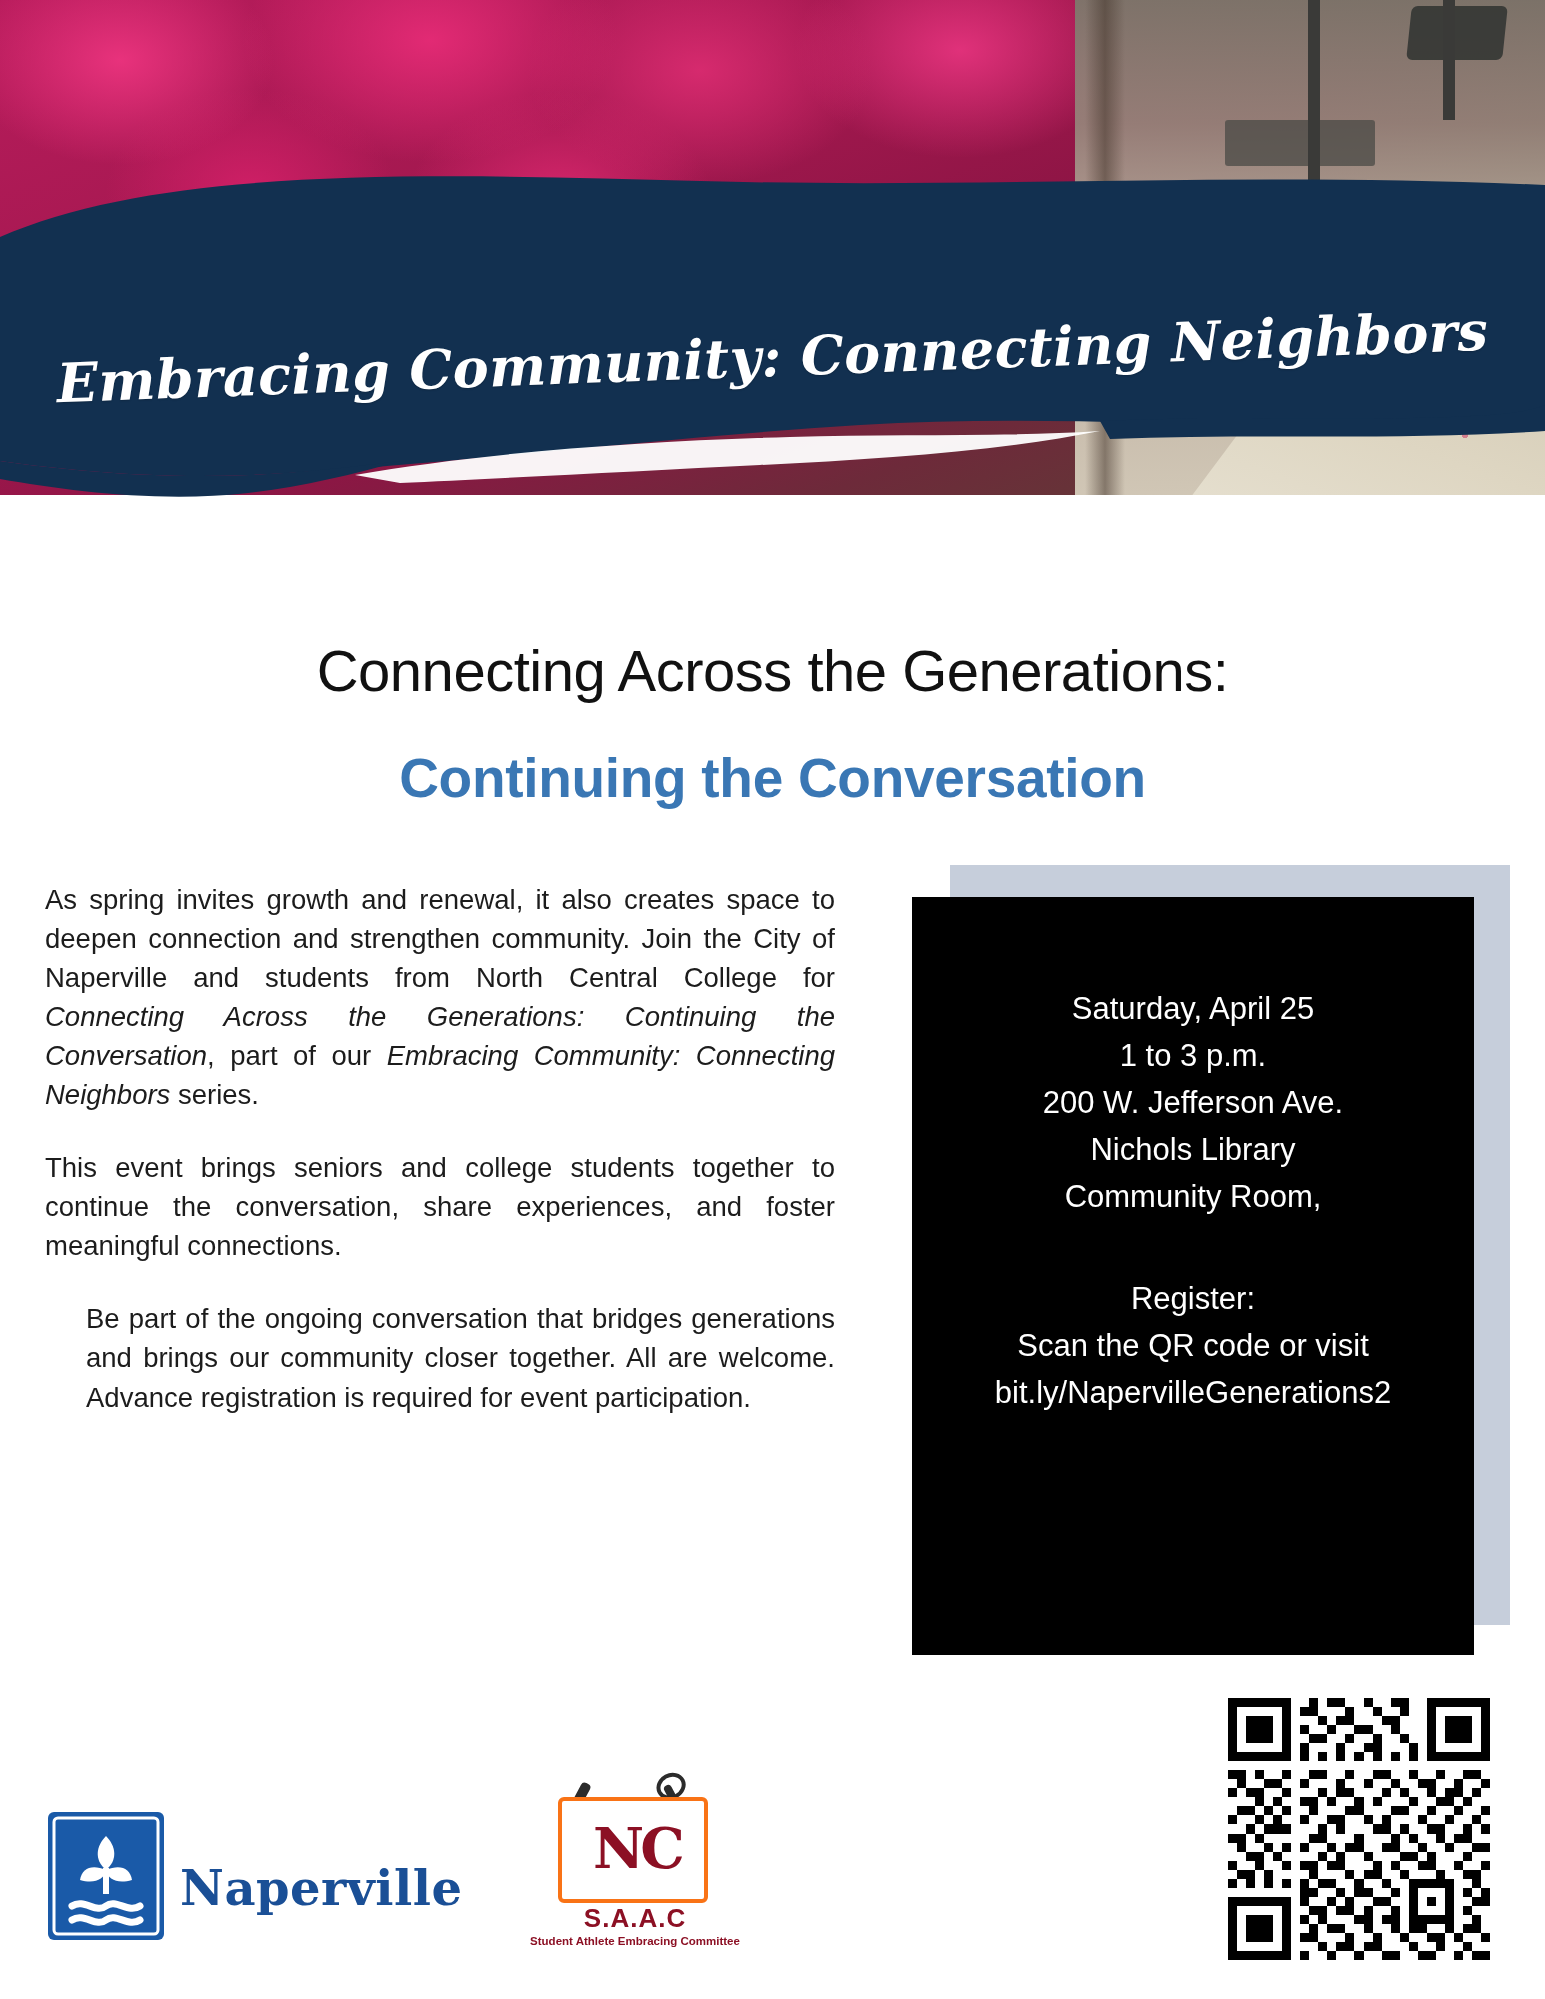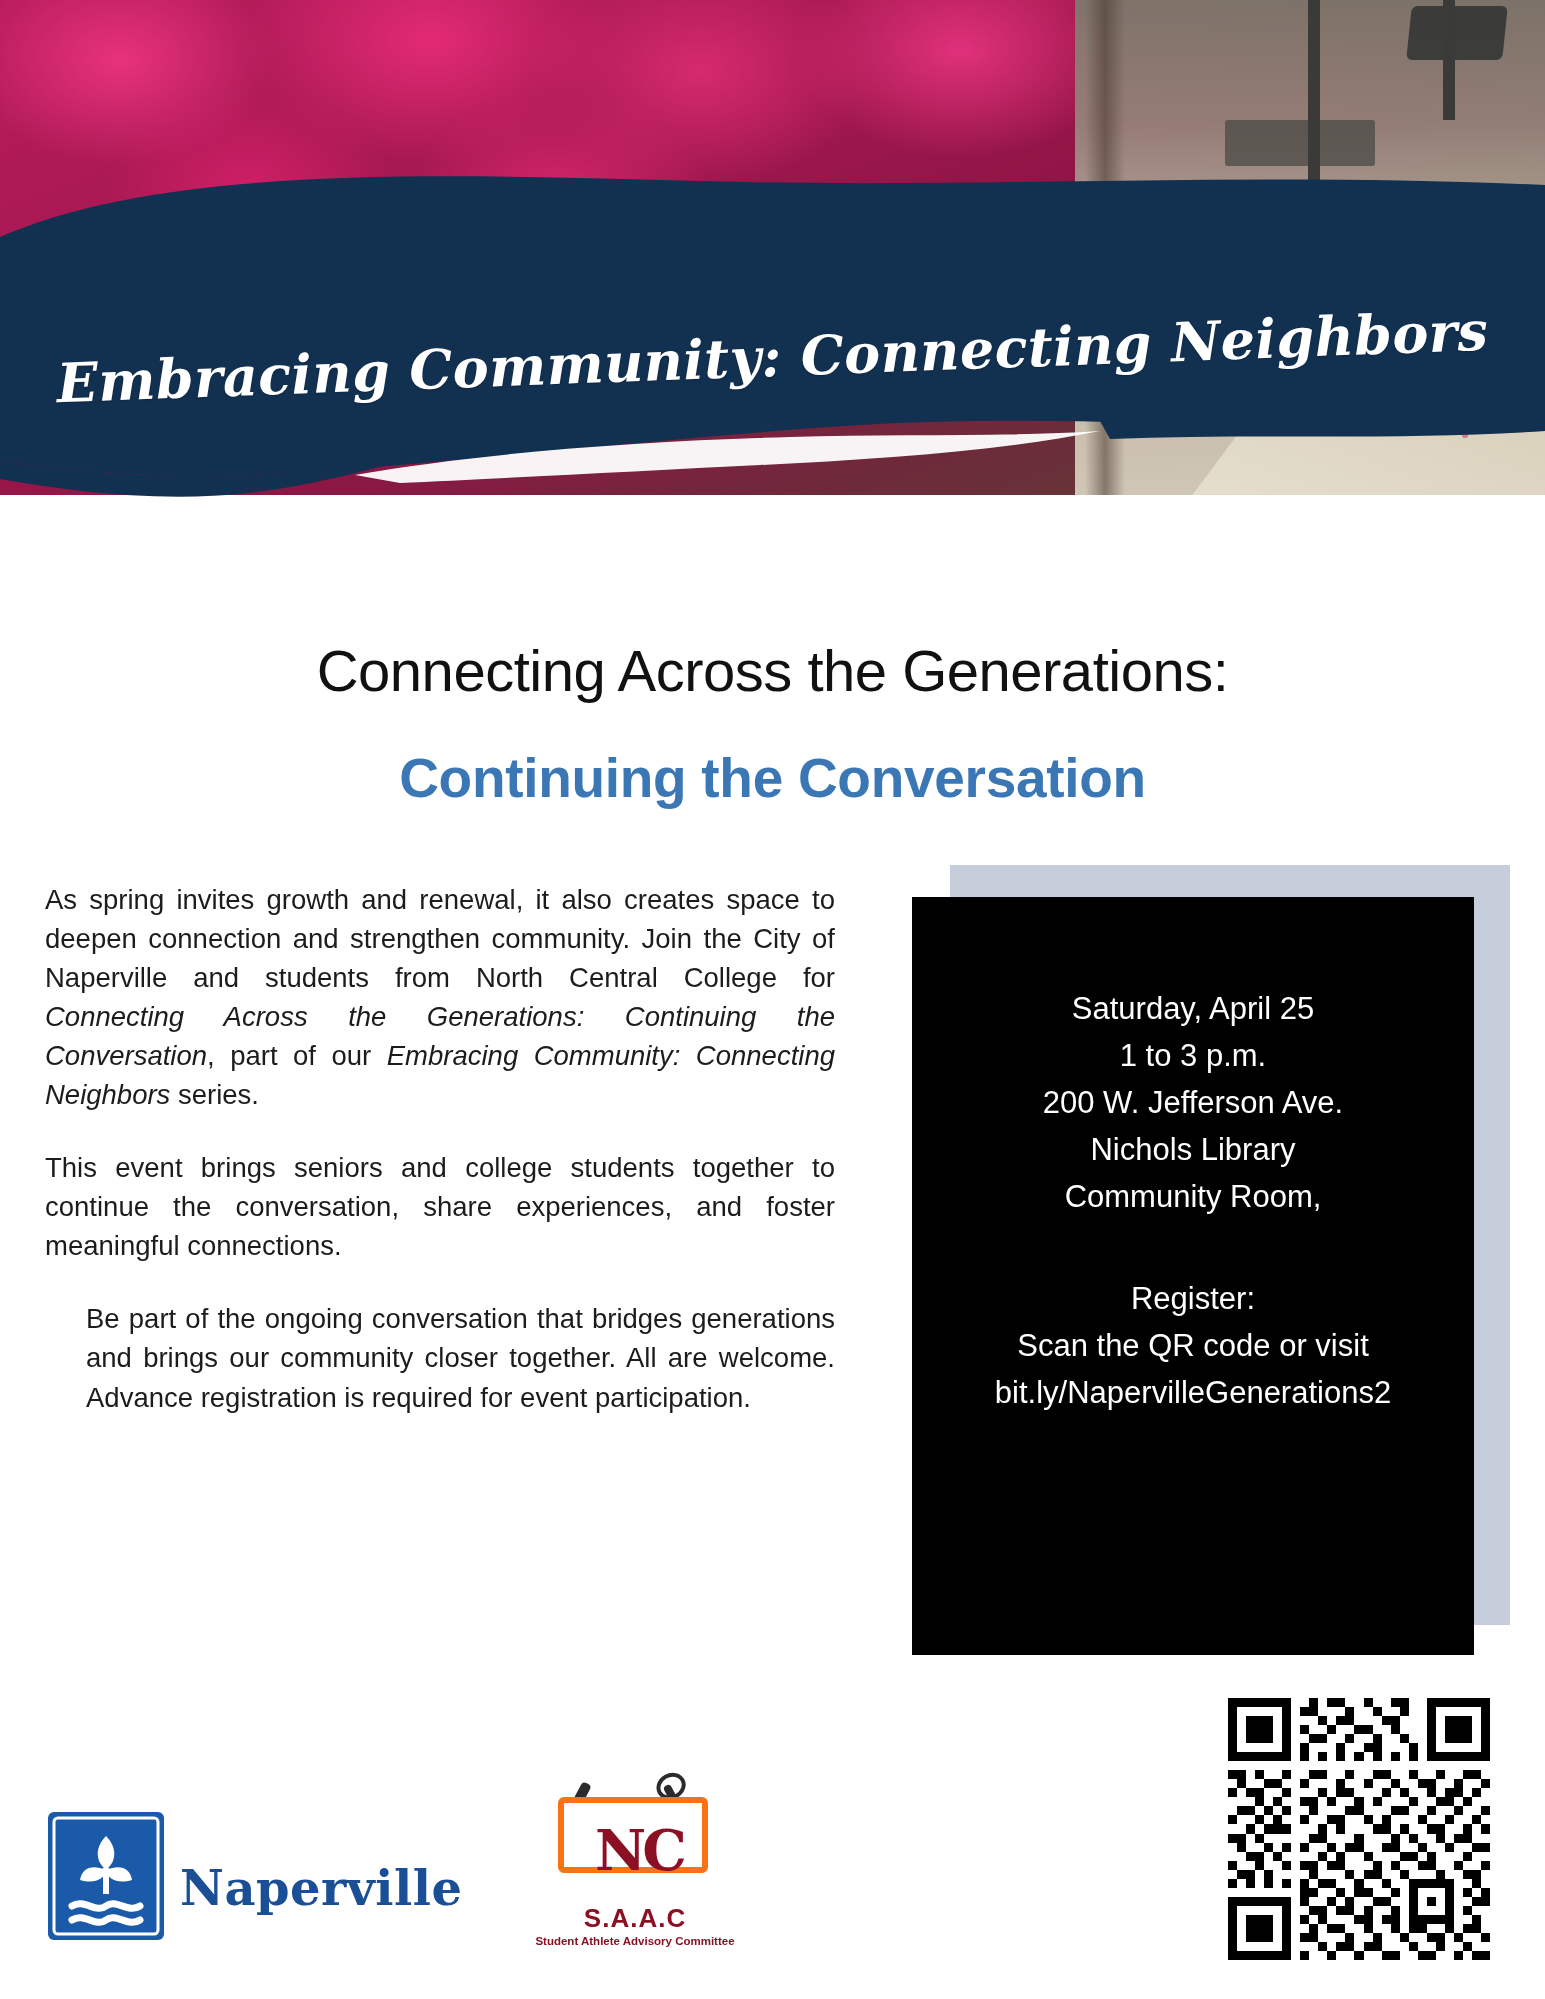--- a/index.html
+++ b/index.html
@@ -233,22 +233,22 @@
     top: 1785px;
     width: 230px;
     height: 175px;
     text-align: center;
   }
   .saac-shield {
     position: absolute;
     left: 38px;
     top: 12px;
     width: 150px;
-    height: 76px;
-    border: 6px solid #f97316;
+    height: 106px;
+    border: 4px solid #f97316;
     border-radius: 6px;
     box-sizing: border-box;
     background: #ffffff;
   }
   .saac-nc {
     position: absolute;
     left: 0; top: 14px;
     width: 150px;
     text-align: center;
     font-family: "DejaVu Serif", serif;
@@ -596,14 +596,14 @@
   <div class="nap-word">Naperville</div>
 </div>
 
 <div class="saac-logo">
   <div class="saac-bat"></div>
   <div class="saac-stick"></div>
   <div class="saac-shield">
     <div class="saac-nc">NC</div>
   </div>
   <div class="saac-title">S.A.A.C</div>
-  <div class="saac-sub">Student Athlete Advisory Committee</div>
+  <div class="saac-sub">Student Athlete Embracing Committee</div>
 </div>
 
 </body></html>

